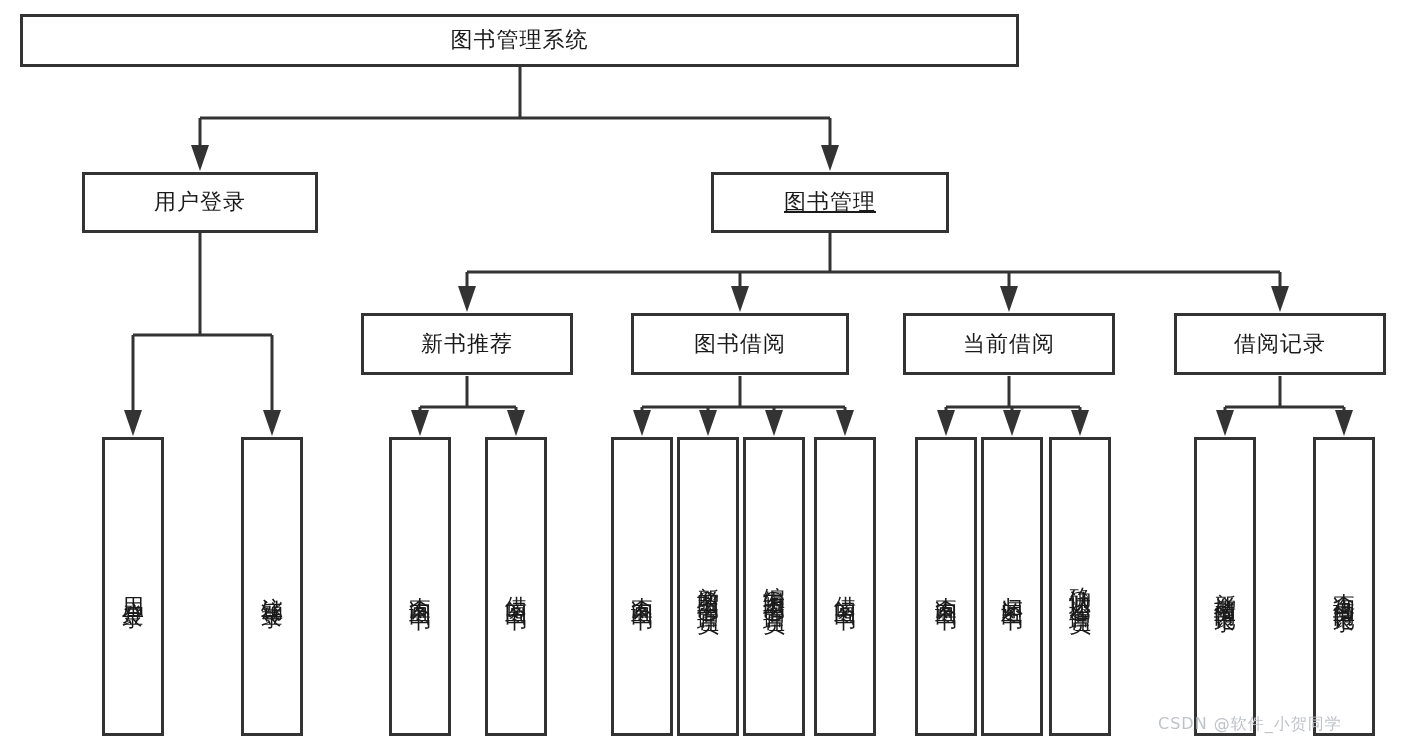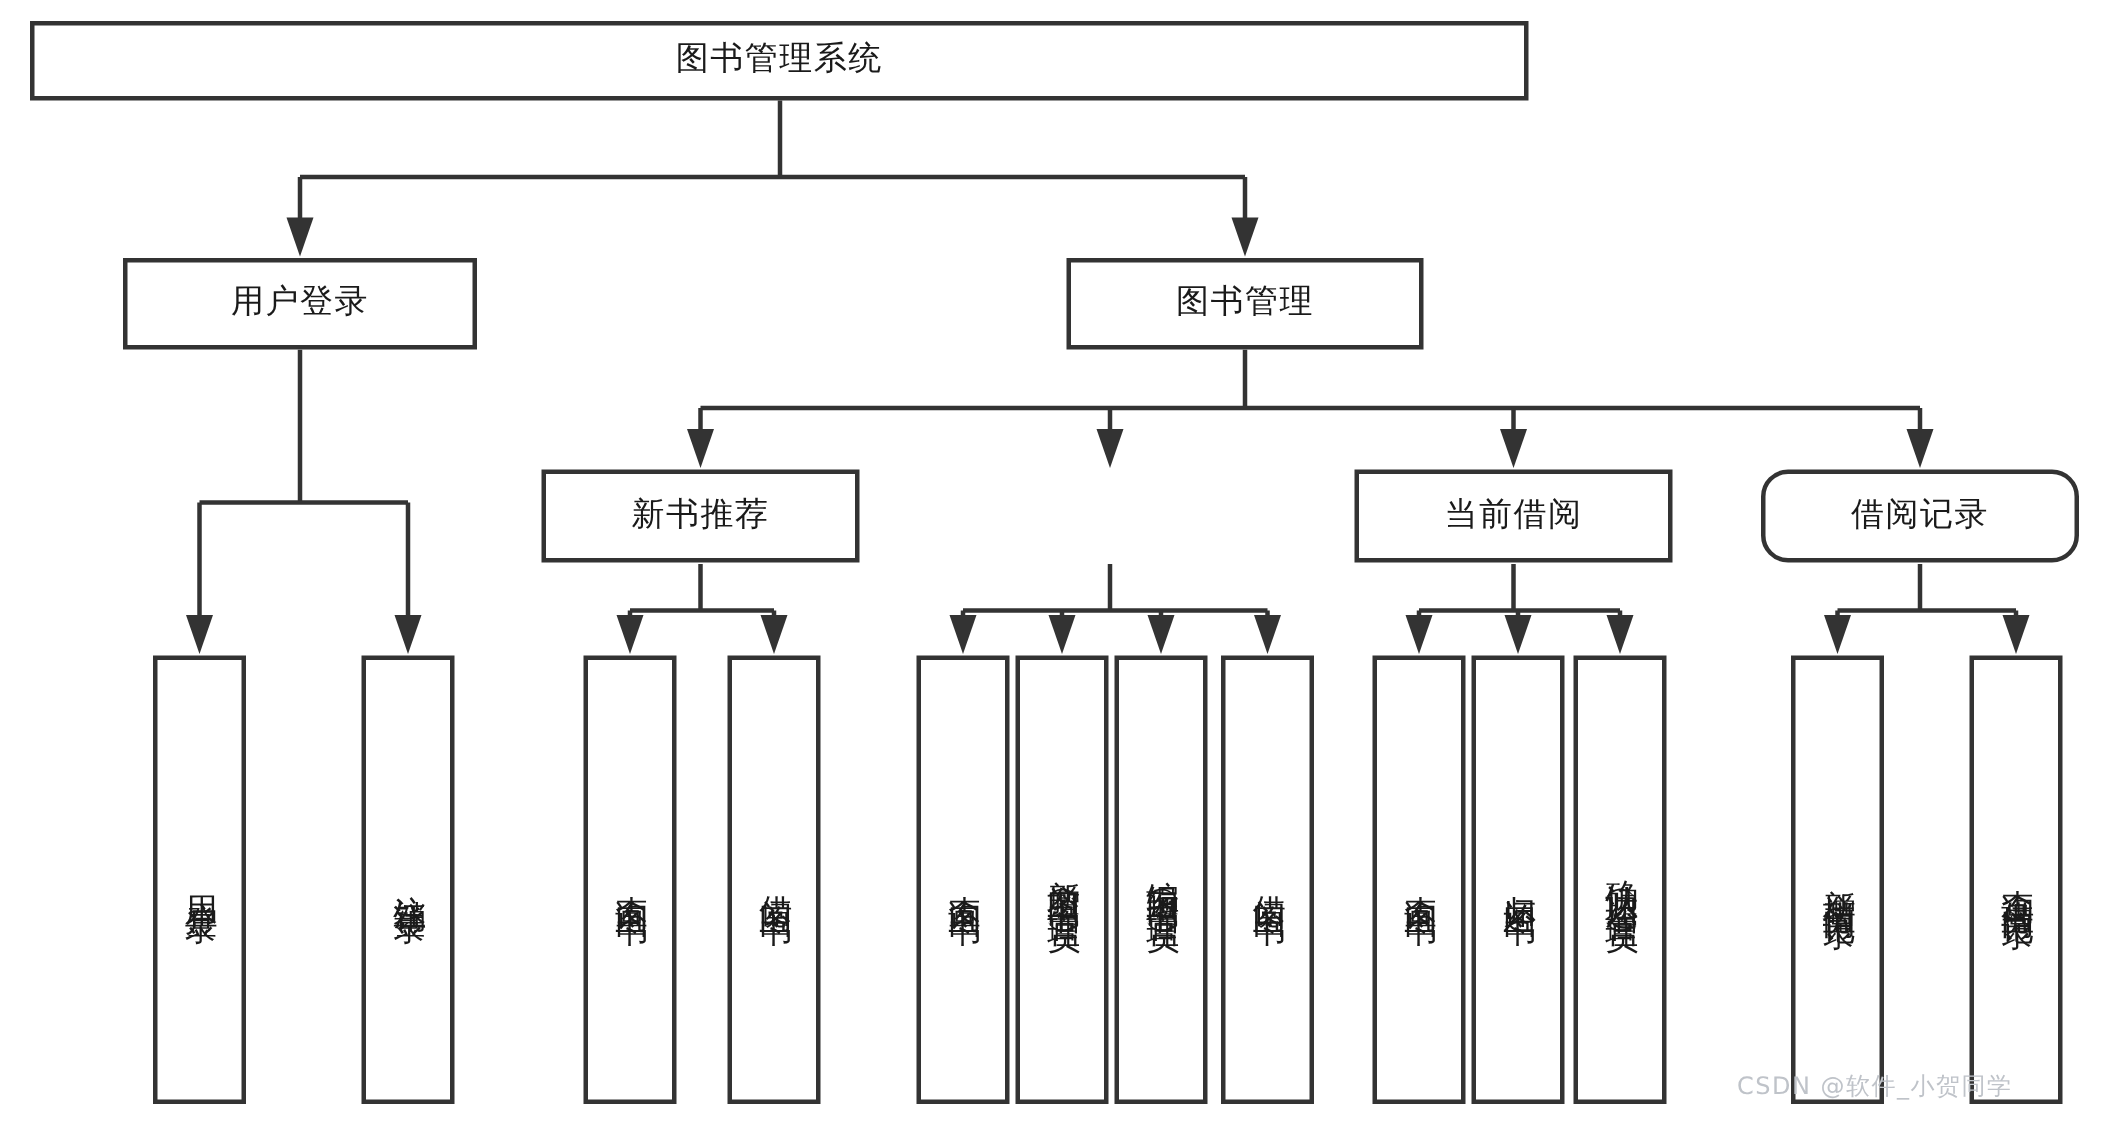--- a/index.html
+++ b/index.html
@@ -41,25 +41,25 @@
     writing-mode:vertical-rl;
     text-orientation:mixed;
     font-size:22px;
     letter-spacing:4px;
     line-height:1.1;
     white-space:nowrap;
   }
   
   #n-root     {left:20px;  top:14px;  width:999px; height:53px;}
   #n-userlogin{left:82px;  top:172px; width:236px; height:61px;}
-  #n-bookmgmt {left:711px; top:172px; width:238px; height:61px;}
+  #n-bookmgmt {left:711px; top:172px; width:238px; height:61px;text-decoration:underline;}
   #n-newrec   {left:361px; top:313px; width:212px; height:62px;}
   #n-borrow   {left:631px; top:313px; width:218px; height:62px;}
   #n-current  {left:903px; top:313px; width:212px; height:62px;}
-  #n-records  {left:1174px;top:313px; width:212px; height:62px;border-radius:18px;}
+  #n-records  {left:1174px;top:313px; width:212px; height:62px;}
   .leaf{top:437px;width:62px;height:299px;}
   #l1 {left:102px;}  #l2 {left:241px;}
   #l3 {left:389px;}  #l4 {left:485px;}
   #l5 {left:611px;}  #l6 {left:677px;}
   #l7 {left:743px;}  #l8 {left:814px;}
   #l9 {left:915px;}  #l10{left:981px;}
   #l11{left:1049px;}
   #l12{left:1194px;} #l13{left:1313px;}
   .watermark{
     position:absolute;left:1158px;top:714px;
@@ -138,20 +138,21 @@
       <polygon points="1335,410 1353,410 1344,436"></polygon>
     </g>
   </svg>
 
   <div class="node" id="n-root">图书管理系统</div>
 
   <div class="node" id="n-userlogin">用户登录</div>
   <div class="node" id="n-bookmgmt">图书管理</div>
 
   <div class="node" id="n-newrec">新书推荐</div>
+  <div class="node" id="n-borrow">图书借阅</div>
   <div class="node" id="n-current">当前借阅</div>
   <div class="node" id="n-records">借阅记录</div>
 
   <div class="vnode leaf" id="l1">
     <span class="vtext">用户登录</span>
   </div>
   <div class="vnode leaf" id="l2">
     <span class="vtext">注销登录</span>
   </div>
 

